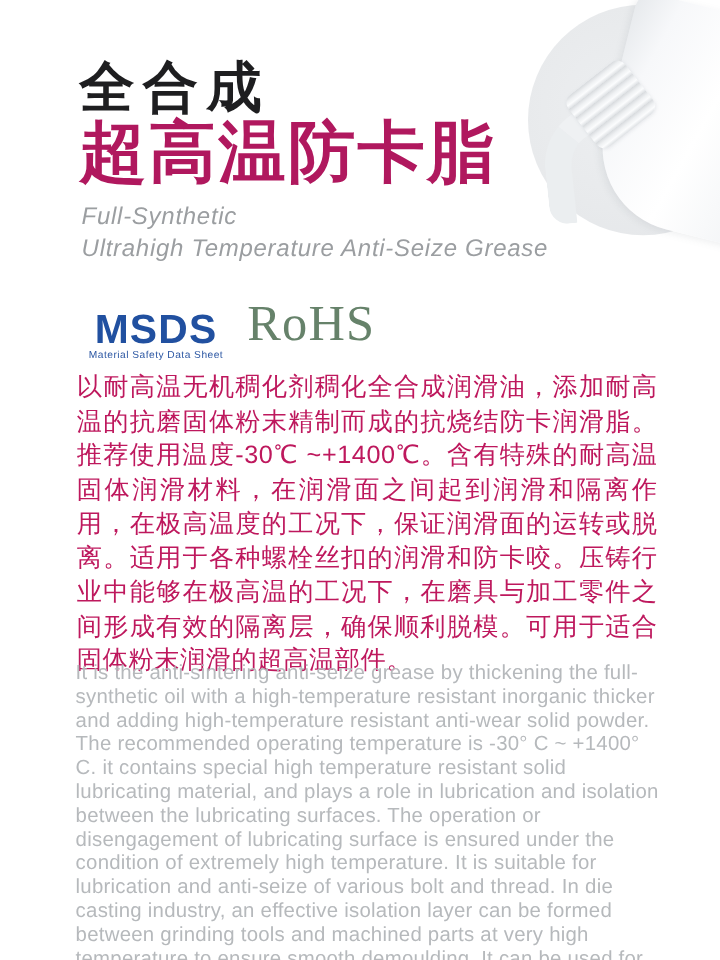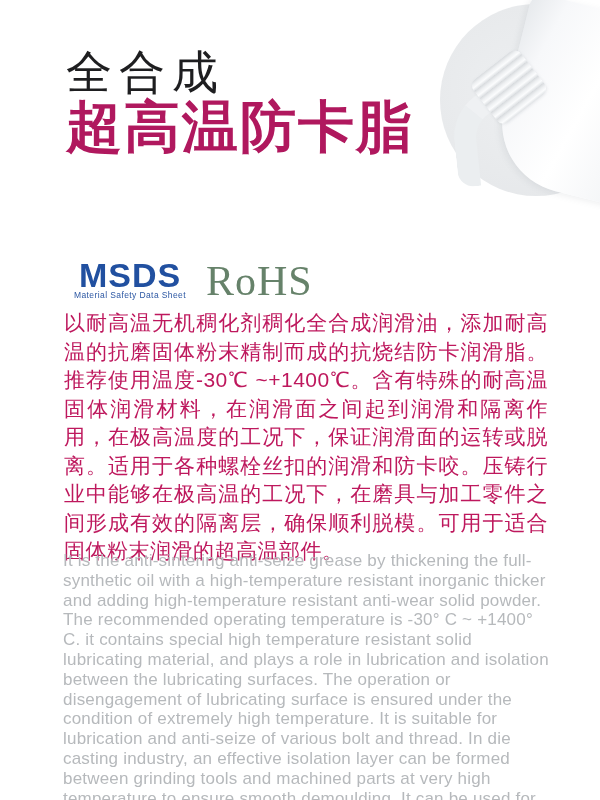--- a/index.html
+++ b/index.html
@@ -28,21 +28,21 @@
   .tube-neck{
     position:absolute;left:479px;top:60px;width:60px;height:54px;
     transform:rotate(-38deg);border-radius:8px;
     background:repeating-linear-gradient(to bottom,#d8dbde 0px,#eef0f2 3px,#fbfcfd 6px,#dee1e4 9px);
     box-shadow:0 1px 3px rgba(120,130,140,.15);
   }
 
   
   .title-cn-1{
     position:absolute;left:66px;top:48px;font-size:46px;line-height:48px;
-    color:#1e1e20;font-weight:400;letter-spacing:7px;text-align:center;
+    color:#1e1e20;font-weight:700;letter-spacing:7px;text-align:center;
   }
   .title-cn-2{
     position:absolute;left:66px;top:101px;font-size:56px;line-height:52px;
     color:#b0185e;font-weight:700;letter-spacing:2px;
   }
   .subtitle{
     position:absolute;left:68px;top:168px;font-style:italic;font-weight:500;
     color:#9b9ea1;font-size:20px;line-height:26px;letter-spacing:0.6px;
   }
 
@@ -59,21 +59,21 @@
   .sgs-hline{position:absolute;left:0;bottom:0;width:104px;height:3px;background:#bf8748;}
   .sgs-vline{position:absolute;right:2px;bottom:0;width:3px;height:46px;background:#bf8748;}
   .msds{margin-left:14px;margin-bottom:2px;text-align:center;}
   .msds-text{
     font-size:34px;line-height:30px;font-weight:700;color:#2150a0;letter-spacing:1px;display:block;
   }
   .msds-sub{
     font-size:8.5px;line-height:10px;font-weight:400;color:#2c57a3;letter-spacing:0.4px;display:block;
   }
   .rohs{
-    margin-left:20px;margin-bottom:2px;
+    margin-left:20px;margin-bottom:13px;
     font-family:"Liberation Serif",serif;font-size:42px;line-height:38px;
     font-weight:400;color:#66826a;letter-spacing:1px;
   }
 
   
   .desc-cn{
     position:absolute;left:64px;top:309px;width:484px;
     font-size:21px;line-height:28.5px;color:#be185d;
     text-align:justify;letter-spacing:0.5px;
   }
@@ -90,20 +90,24 @@
 
   <div>
     <div class="photo-circle"></div>
     <div class="tube-nozzle"></div>
     <div class="tube-body"></div>
     <div class="tube-neck"></div>
   </div>
 
   <div class="title-cn-1">全合成</div>
   <div class="title-cn-2">超高温防卡脂</div>
+  <div class="subtitle">
+    <div>Full-Synthetic</div>
+    <div>Ultrahigh Temperature Anti-Seize Grease</div>
+  </div>
 
   <div class="certs">
     <div class="msds">
       <span class="msds-text">MSDS</span>
       <span class="msds-sub">Material Safety Data Sheet</span>
     </div>
     <div class="rohs">
       <span>RoHS</span>
     </div>
   </div>

